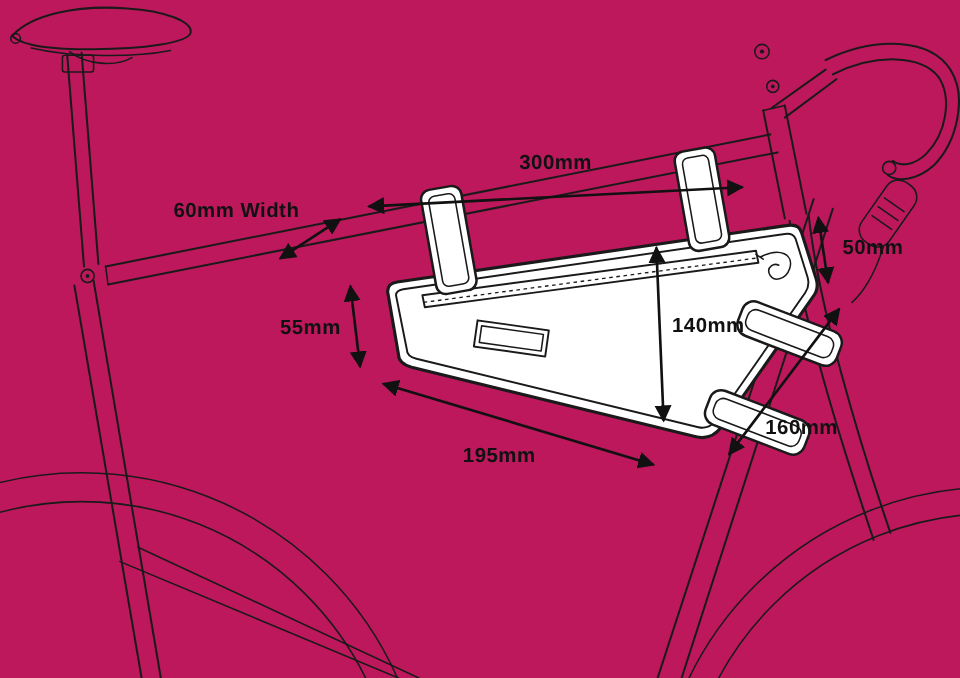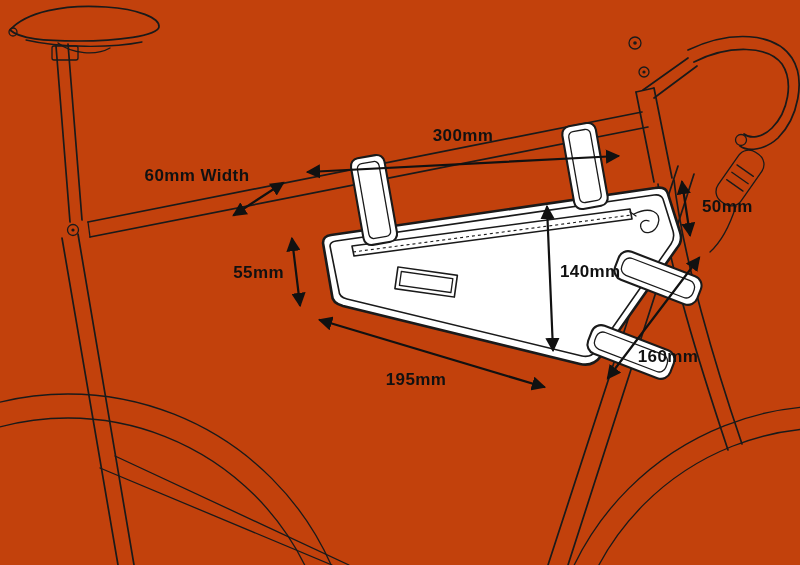--- a/index.html
+++ b/index.html
@@ -1,17 +1,17 @@
 <!DOCTYPE html>
 <html><head>
 <meta charset="utf-8">
 <style>
   html,body{margin:0;padding:0;background:#ffffff;}
   body{display:flex;justify-content:center;align-items:flex-start;}
-  .stage{width:800px;height:565px;position:relative;background:#c2410c;overflow:hidden;}
+  .stage{width:800px;height:565px;position:relative;background:#be185d;overflow:hidden;}
   svg{display:block;}
   .ln{fill:none;stroke:#1a1a1a;stroke-width:1.7;stroke-linecap:round;stroke-linejoin:round;}
   .lnthin{fill:none;stroke:#1a1a1a;stroke-width:1.3;stroke-linecap:round;stroke-linejoin:round;}
   .bagout{fill:#ffffff;stroke:#1a1a1a;stroke-width:2.6;stroke-linejoin:round;}
   .bagin{fill:none;stroke:#1a1a1a;stroke-width:1.6;stroke-linejoin:round;}
   .strap{fill:#ffffff;stroke:#1a1a1a;stroke-width:2.1;stroke-linejoin:round;}
   .strapin{fill:none;stroke:#1a1a1a;stroke-width:1.3;stroke-linejoin:round;}
   .dim{fill:none;stroke:#111111;stroke-width:2.2;stroke-linecap:round;}
   .dimlabel{font-family:"Liberation Sans","DejaVu Sans",sans-serif;font-weight:700;font-size:17px;fill:#111111;letter-spacing:.4px;}
 </style>

